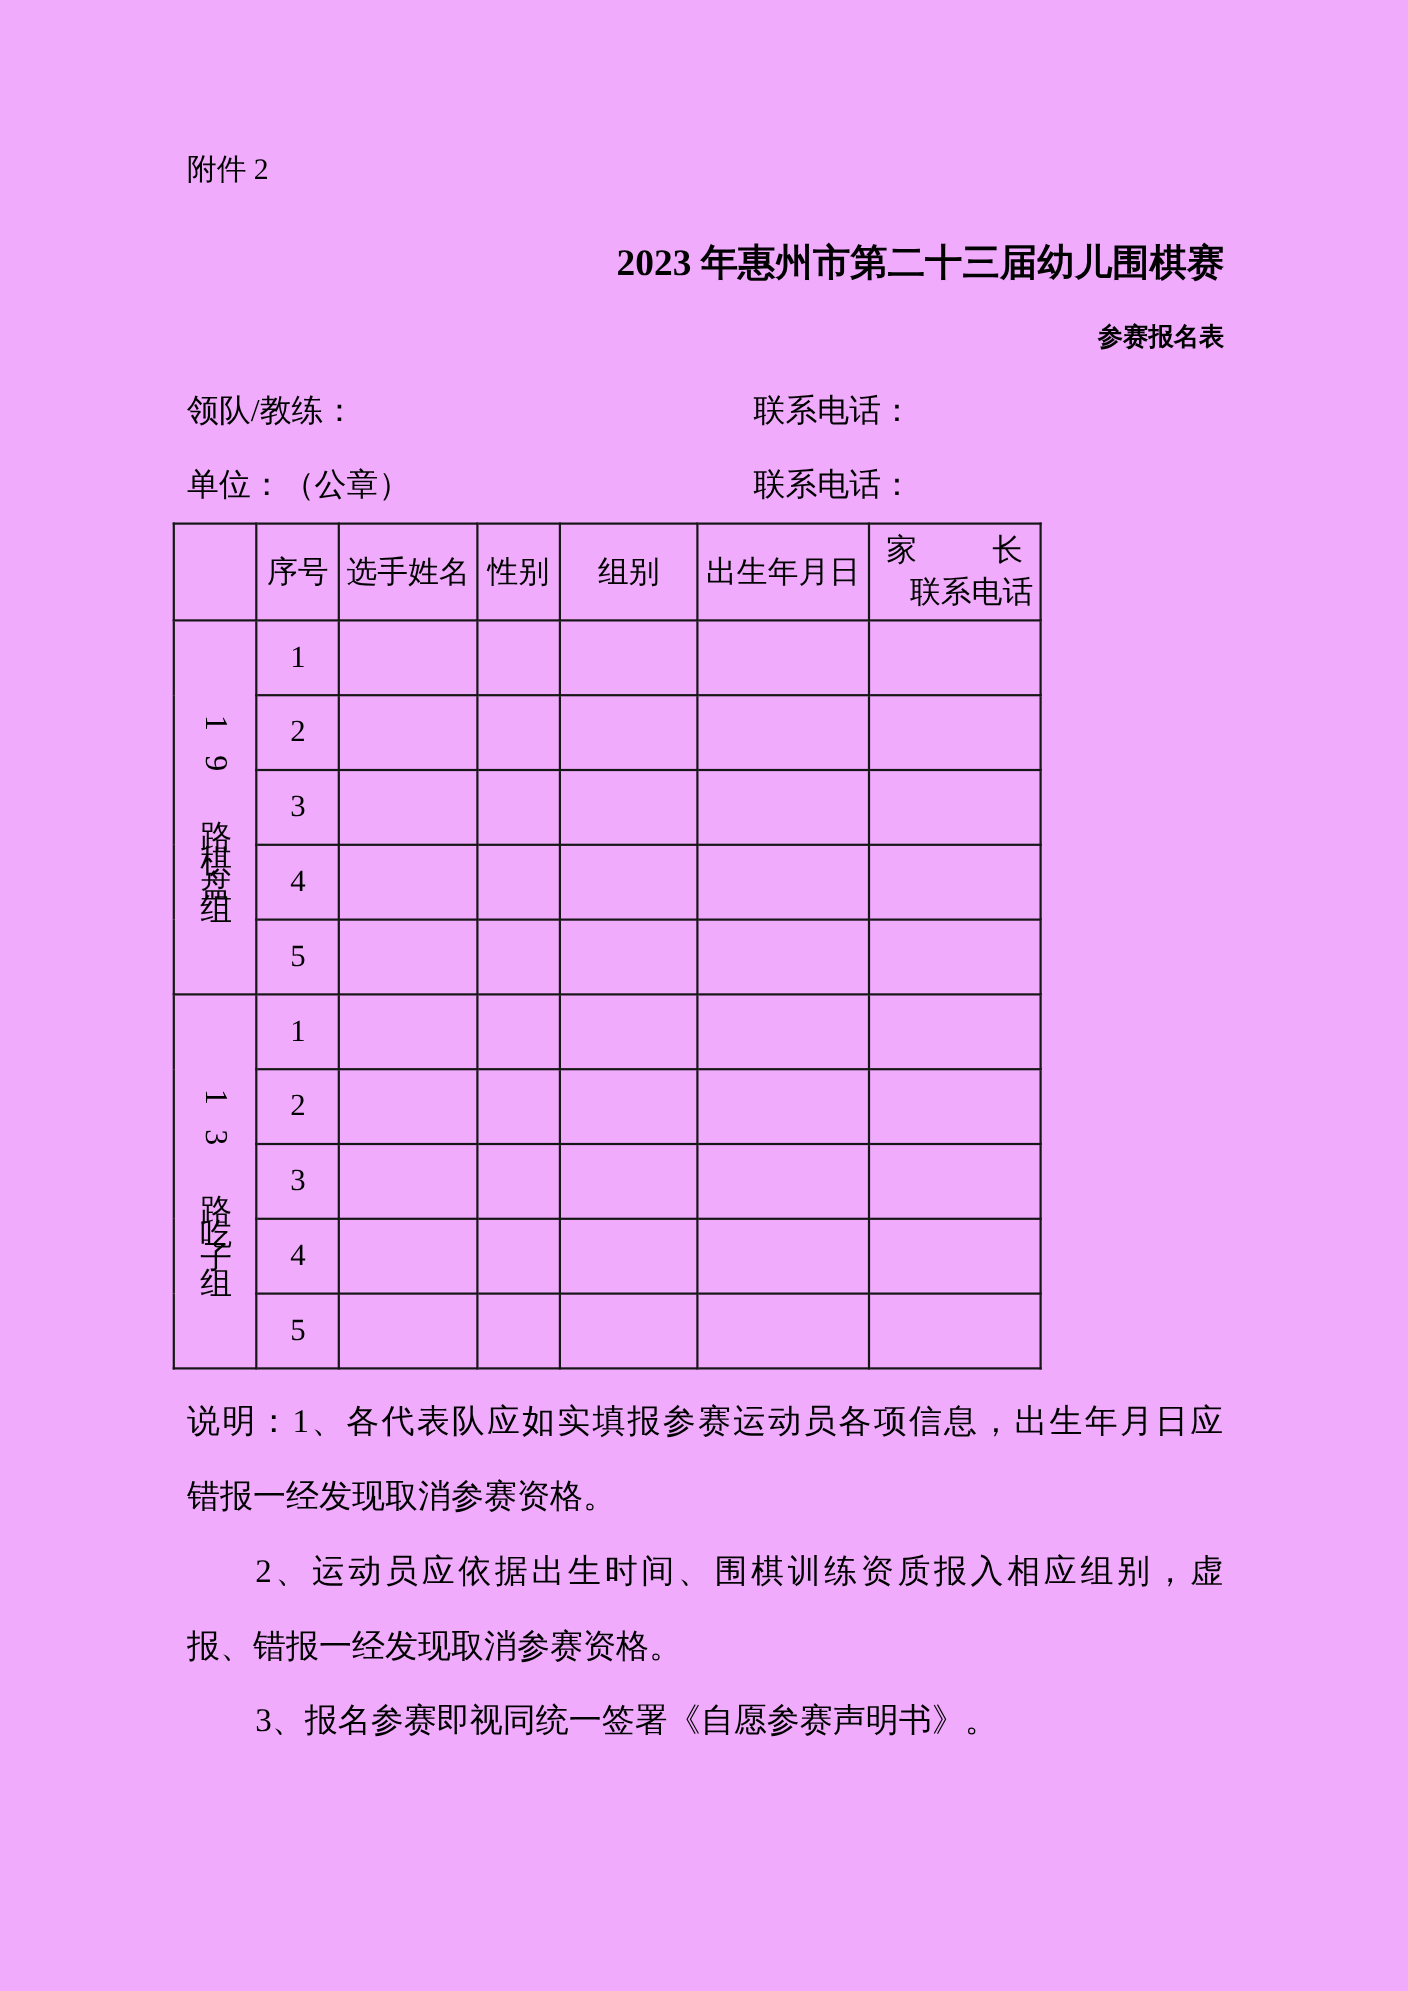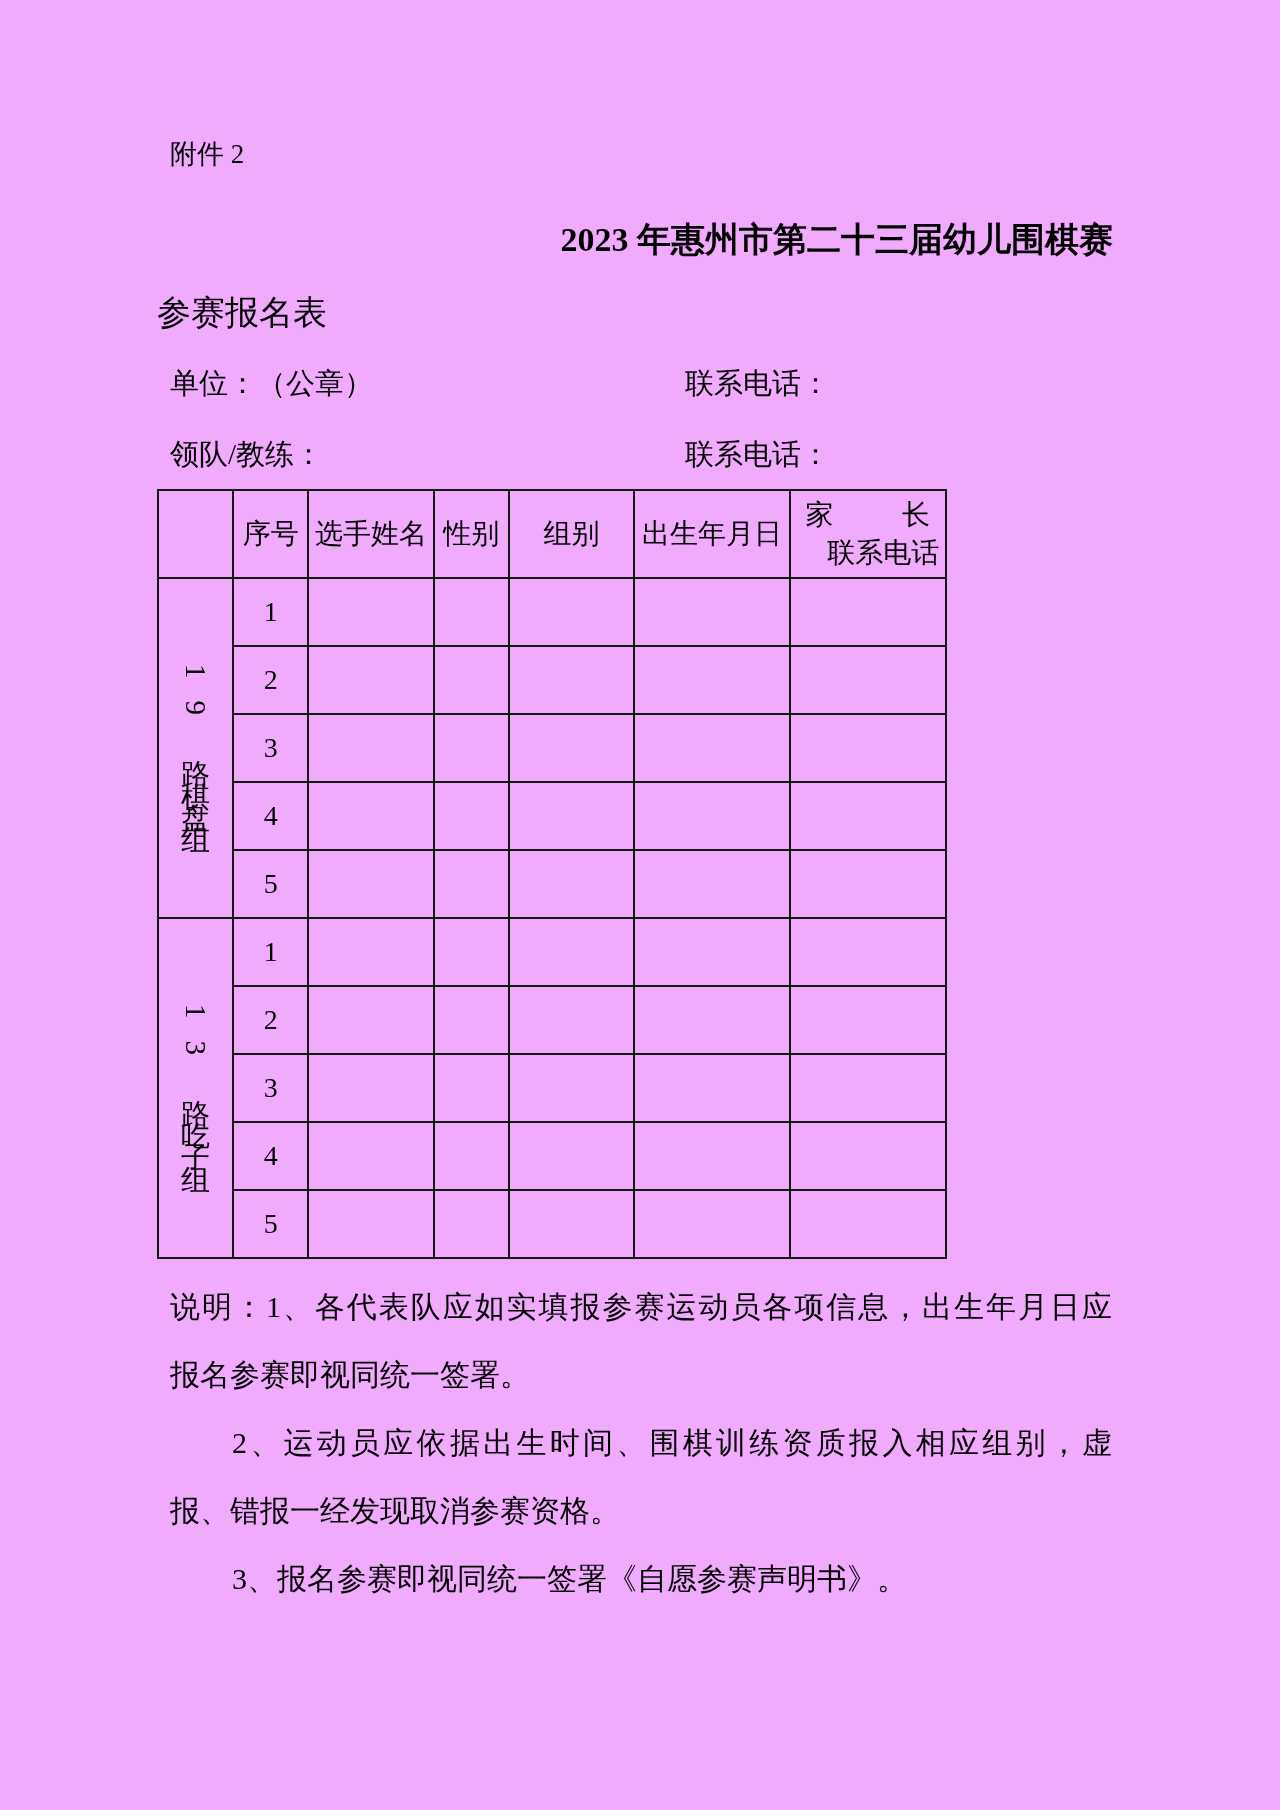--- a/index.html
+++ b/index.html
@@ -13,21 +13,21 @@
   .attachment {
     margin: 138px 0 0 170px;
     font-size: 27px; line-height: 1.2;
   }
   .title {
     margin: 50px 0 0 157px; width: 956px;
     text-align: right; font-size: 34px; font-weight: 700; line-height: 1.2;
   }
   .subtitle {
     margin: 32px 0 0 157px; width: 956px;
-    text-align: left; font-size: 34px; font-weight: 400; line-height: 1.2;
+    text-align: right; font-size: 23px; font-weight: 700; line-height: 1.2;
   }
 
   .formline { margin-left: 170px; font-size: 29px; line-height: 1.2; }
   .fl1 { margin-top: 32px; }
   .fl2 { margin-top: 36px; }
   .flabel { display: inline-block; width: 515px; }
 
   table.reg {
     border-collapse: collapse; table-layout: fixed;
     margin: 17px 0 0 157px; width: 790px;
@@ -55,25 +55,25 @@
 </style>
 </head>
 <body>
 
 <div class="page">
 
   <div class="attachment">附件 2</div>
   <div class="title">2023 年惠州市第二十三届幼儿围棋赛</div>
   <div class="subtitle">参赛报名表</div>
 
+  <div class="formline fl2">
+    <span class="flabel">领队/教练：</span><span>联系电话：</span>
+  </div>
   <div class="formline fl1">
     <span class="flabel">单位：（公章）</span><span>联系电话：</span>
-  </div>
-  <div class="formline fl2">
-    <span class="flabel">领队/教练：</span><span>联系电话：</span>
   </div>
 
   <table class="reg">
     <colgroup>
       <col style="width:75px">
         <col style="width:75px">
         <col style="width:125px">
       <col style="width:75px">
         <col style="width:125px">
         <col style="width:155px">
@@ -178,19 +178,19 @@
       <td></td>
       <td></td>
       <td></td>
       <td></td>
     </tr>
   </tbody>
     </table>
 
   <div class="notes">
     <div class="note jfull">说明：1、各代表队应如实填报参赛运动员各项信息，出生年月日应</div>
-    <div class="note">报名参赛即视同统一签署。</div>
+    <div class="note">错报一经发现取消参赛资格。</div>
     <div class="note indent jfull">2、运动员应依据出生时间、围棋训练资质报入相应组别，虚</div>
     <div class="note">报、错报一经发现取消参赛资格。</div>
     <div class="note indent">3、报名参赛即视同统一签署《自愿参赛声明书》。</div>
   </div>
 
 </div>
 
 </body></html>

